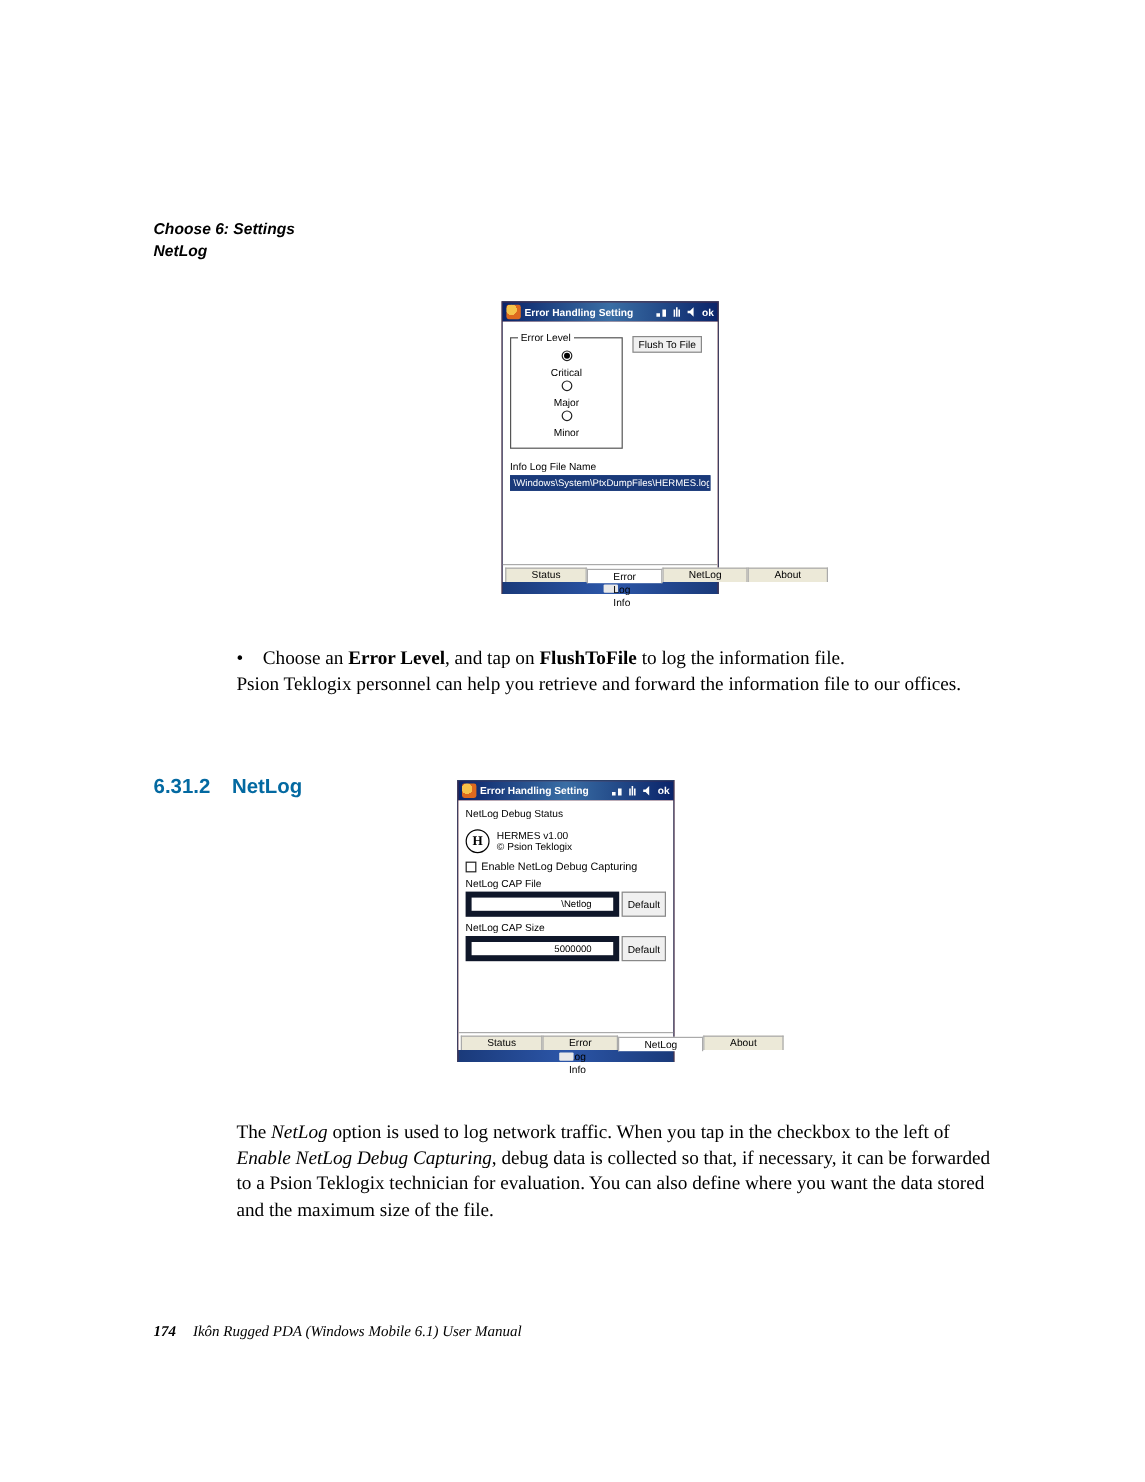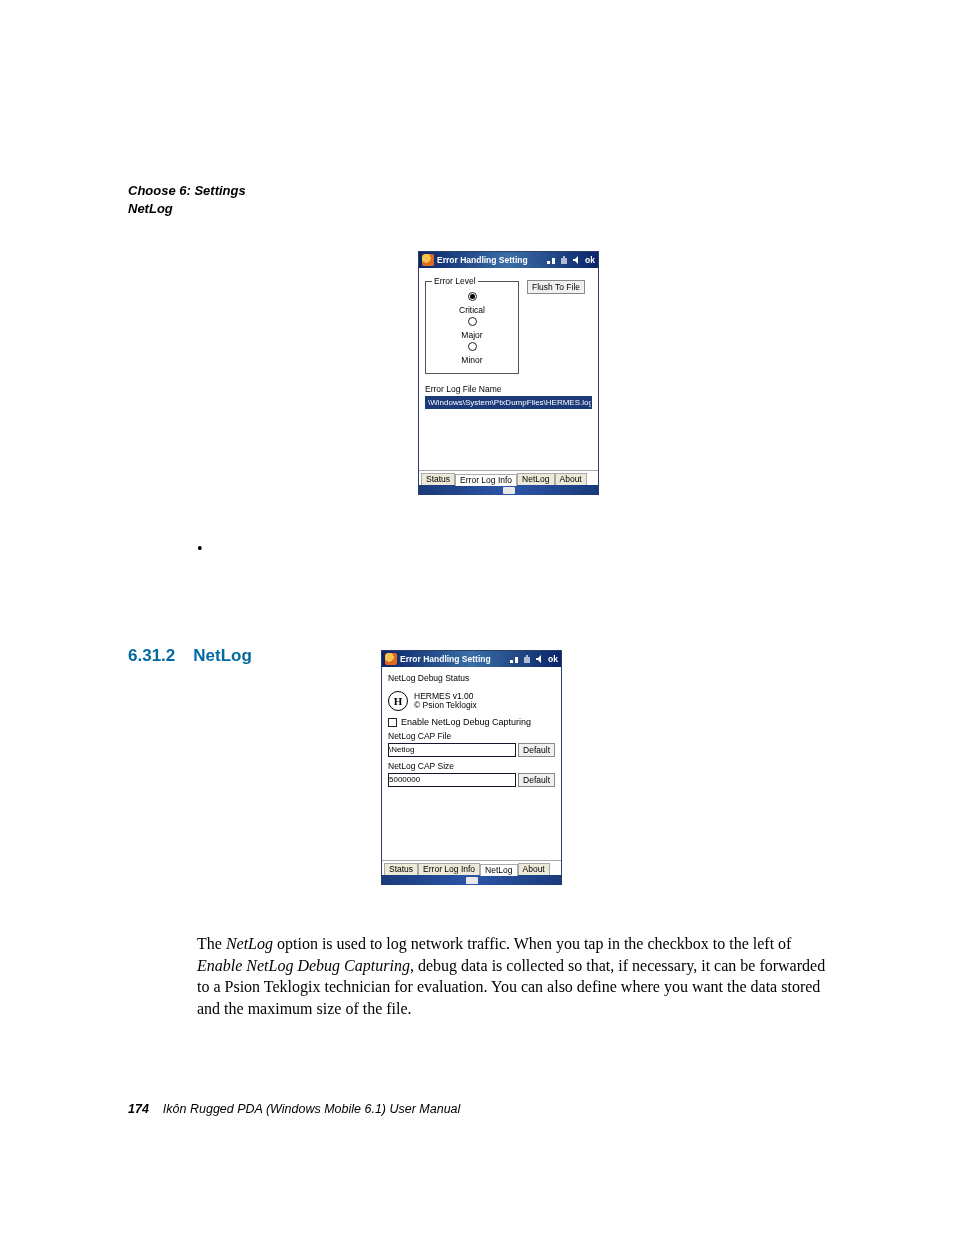--- a/index.html
+++ b/index.html
@@ -61,21 +61,21 @@
     position: absolute;
     left: 197px;
     top: 905px;
     width: 640px;
     margin-top: 28px;
   }
   .footer {
     position: absolute;
     left: 128px;
     top: 1102px;
-    font-family: Liberation Sans, sans-serif;
+    font-family: Liberation Serif, serif;
     font-style: italic;
     font-size: 12.5px;
     color: #000;
   }
   .footer .pg { font-weight: bold; margin-right: 14px; }
 
   
   .wm {
     position: absolute;
     width: 181px;
@@ -132,26 +132,27 @@
   .wm .radio.sel::after { content:""; width:5px; height:5px; border-radius:50%; background:#000; }
   .wm .winbtn {
     border: 1px solid #888;
     background: #f0f0f0;
     font-size: 8.5px;
     padding: 1px 4px;
     white-space: nowrap;
     text-align: center;
   }
   .wm .textfield {
-    border: 1px solid #0f172a;
-    background: #fff;
-    padding: 1px 0;
+    border: 5px solid #0f172a;
+    background: #fff;
+    padding: 1px 18px;
     font-size: 8px;
     white-space: nowrap;
     overflow: hidden;
+    text-align: right;
   }
   .wm .sel-field {
     border: 1px solid #1a3a7a;
     background: #1a3a7a;
     color: #fff;
     padding: 1px 2px;
     font-size: 8px;
     white-space: nowrap;
     overflow: hidden;
     text-align: center;
@@ -163,21 +164,21 @@
     align-items: flex-end;
     height: 14px;
     background: #fff;
     border-top: 1px solid #aaa;
     padding-left: 2px;
     gap: 0;
   }
   .wm .tab {
     border: 1px solid #aaa;
     border-bottom: none;
-    padding: 0 4px;
+    padding: 0 21px;
     font-size: 8.5px;
     background: #ece9d8;
     margin-top: 2px;
     height: 11px;
     line-height: 11px;
   }
   .wm .tab.active {
     background: #fff;
     position: relative;
     top: 1px;
@@ -256,39 +257,43 @@
             <span>Major</span>
           </div>
           <div class="radio-row">
             <span class="radio"></span>
             <span>Minor</span>
           </div>
         </fieldset>
         <button class="winbtn" style="margin-top:4px;">Flush To File</button>
       </div>
 
-      <div class="lbl">Error Log File Name</div>
+      <div class="lbl">Info Log File Name</div>
       <div class="sel-field">\Windows\System\PtxDumpFiles\HERMES.log</div>
     </div>
 
     <div class="tabs">
       <div class="tab">Status</div>
       <div class="tab active">Error Log Info</div>
       <div class="tab">NetLog</div>
       <div class="tab">About</div>
     </div>
     <div class="bottombar">
       <span class="kbd"></span>
     </div>
   </div>
 
   <div class="bullet-line body-text">
     <span class="b">•</span>
-  </div>
-
+    <span>
+      <span>Choose an </span><strong class="b">Error Level</strong><span>, and tap on </span><strong class="b">FlushToFile</strong><span> to log the information file.</span>
+    </span>
+  </div>
+
+  <div class="para1 body-text">Psion Teklogix personnel can help you retrieve and forward the information file to our offices.</div>
 
   <div class="h3">
     <span class="num">6.31.2</span><span>NetLog</span>
   </div>
 
   <div class="wm wm2">
     <div class="titlebar">
       <span class="winstart"></span>
       <span>Error Handling Setting</span>
       <span class="spacer"></span>

